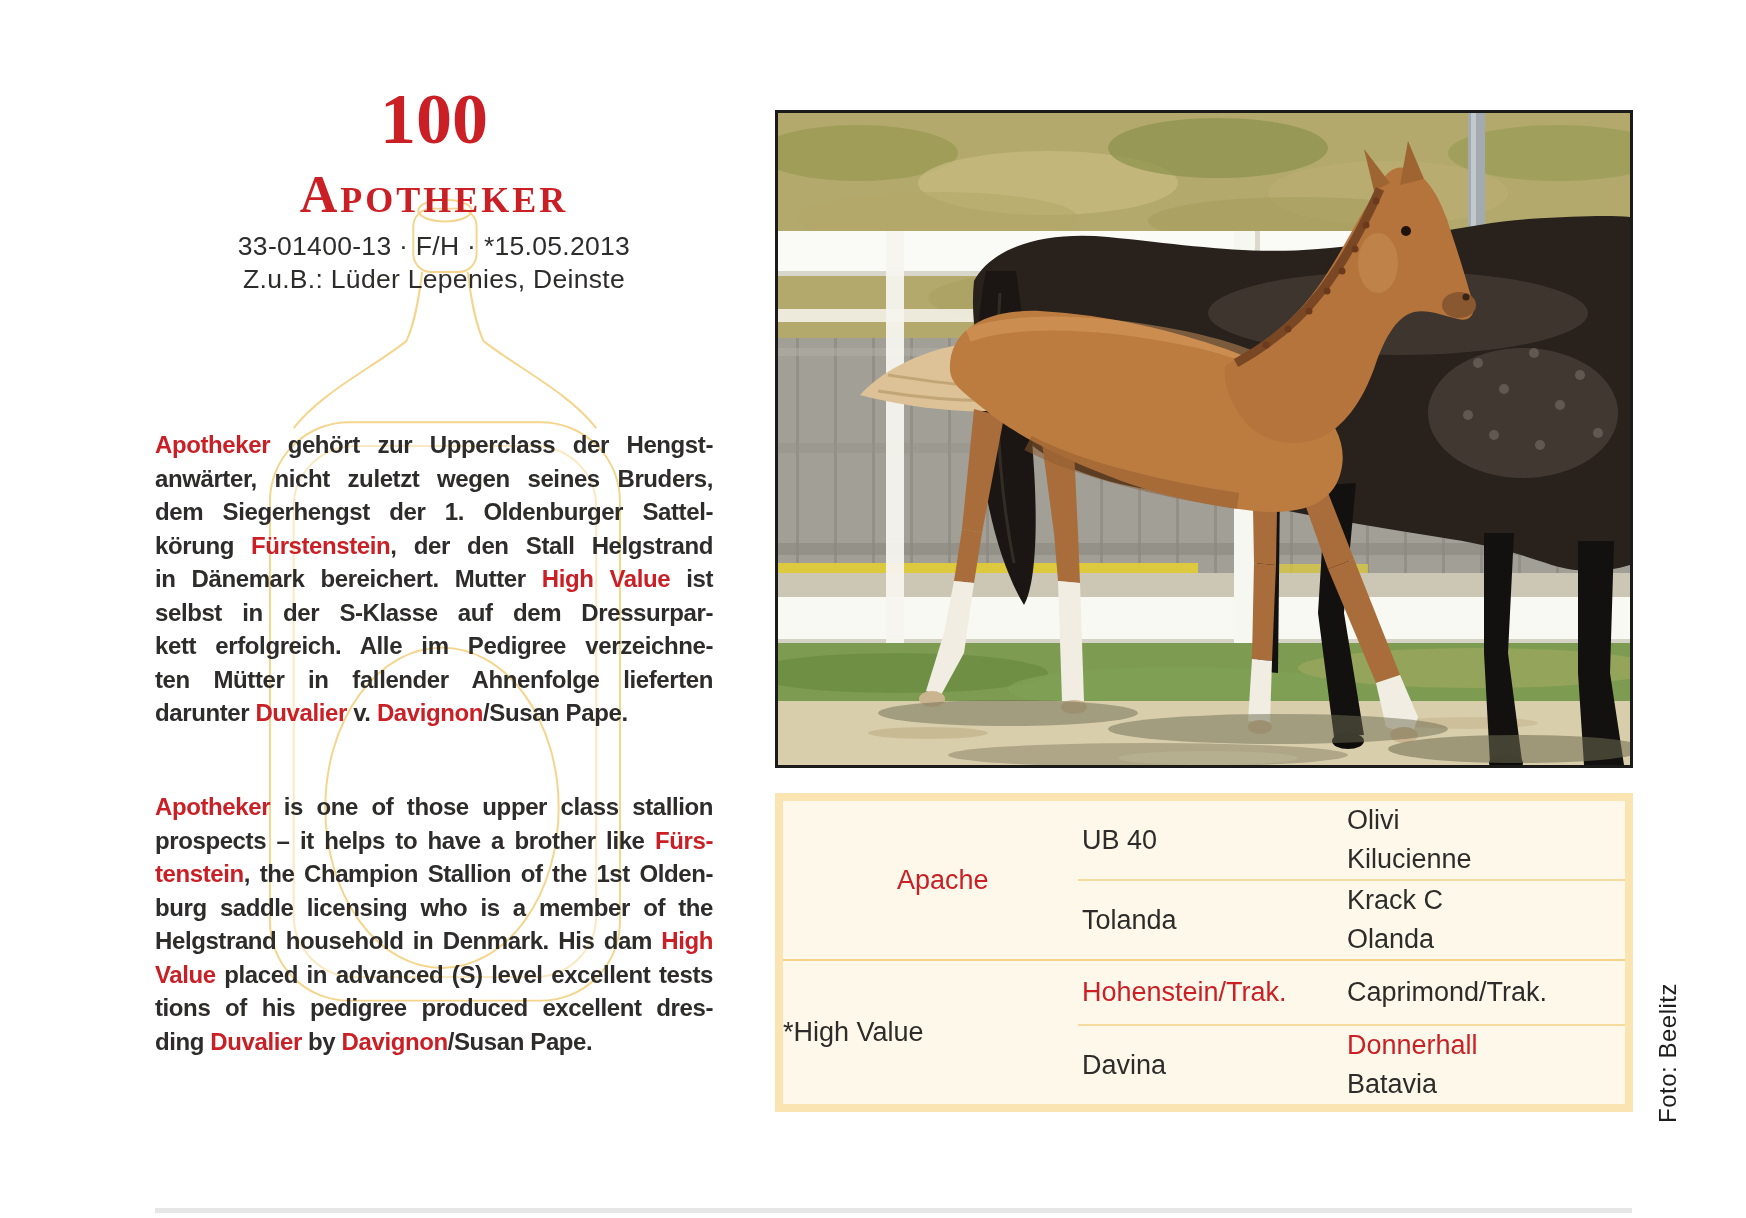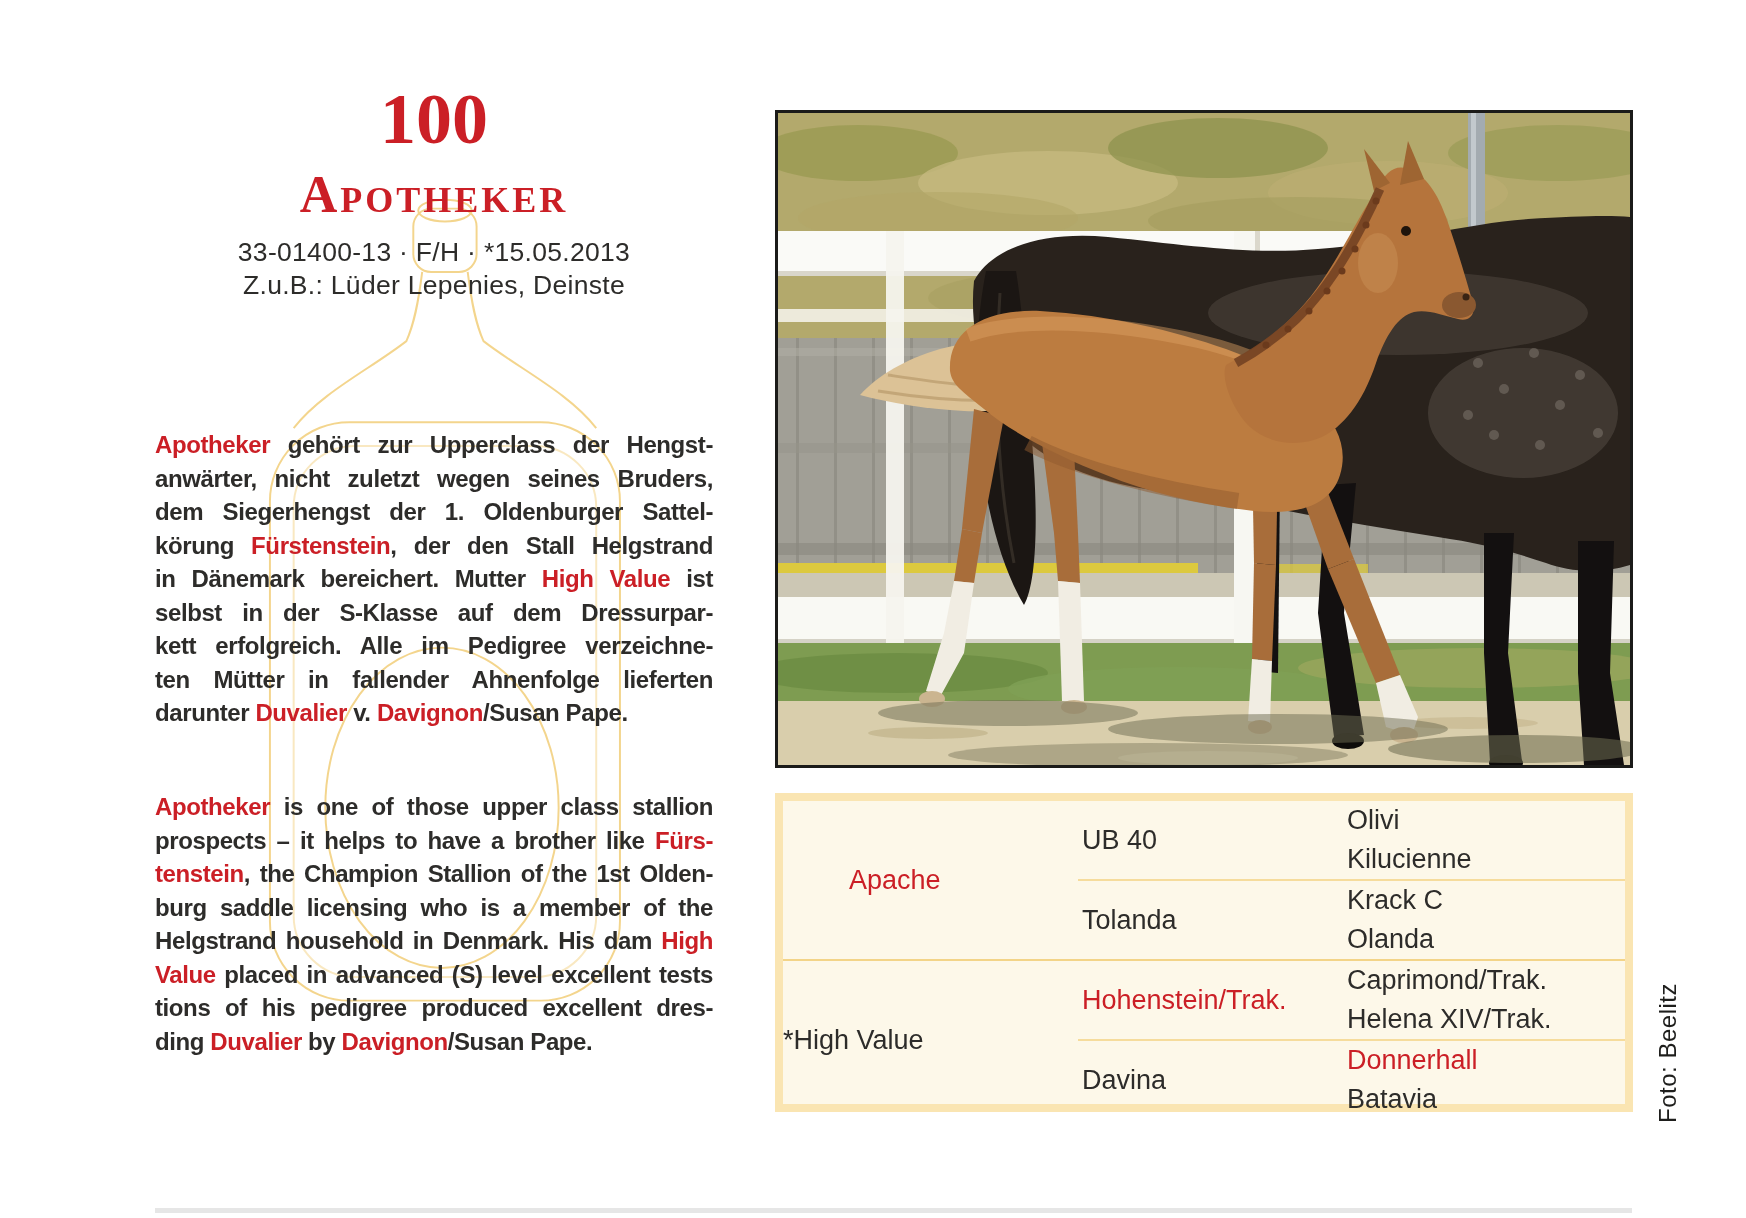--- a/index.html
+++ b/index.html
@@ -14,21 +14,21 @@
   .head{left:155px;top:82px;width:558px;text-align:center;}
   .cat-num{
     font-family:"Liberation Serif",serif;font-weight:bold;
     font-size:72px;line-height:1.05;color:var(--red,#cb1f26);
   }
   .horse-name{
     margin-top:10px;font-family:"Liberation Serif",serif;font-weight:bold;
     font-variant:small-caps;font-size:52px;line-height:1.05;
     letter-spacing:3px;color:var(--red,#cb1f26);
   }
-  .reg-lines{margin-top:14px;font-size:26.5px;line-height:33px;letter-spacing:.3px;color:var(--ink,#2d2c2a);}
+  .reg-lines{margin-top:8px;font-size:26.5px;line-height:33px;letter-spacing:.3px;color:var(--ink,#2d2c2a);}
 
   
   .watermark{left:170px;top:175px;width:540px;height:880px;pointer-events:none;}
 
   
   .para{left:155px;width:558px;font-size:24px;letter-spacing:-.4px;line-height:33.5px;}
   .para .jline{text-align:justify;text-align-last:justify;}
   .para .jline.last{text-align-last:left;}
   .red{color:var(--red,#cb1f26);}
   .p-de{top:428px;font-weight:bold;}
@@ -43,21 +43,21 @@
 
   
   .ped{
     left:775px;top:793px;width:858px;height:319px;box-sizing:border-box;
     background:var(--tbg,#fdf8e9);border:8px solid var(--tborder,#fae5b2);
     display:grid;grid-template-columns:295px 252px 1fr;
     grid-template-rows:repeat(4,1fr);
     font-size:27px;color:var(--ink,#2d2c2a);
   }
   .ped .cell{display:flex;flex-direction:column;justify-content:center;}
-  .c1a{grid-column:1;grid-row:1 / span 2;padding-left:66px;}
+  .c1a{grid-column:1;grid-row:1 / span 2;padding-left:66px;margin-left:48px;}
   .c1b{grid-column:1;grid-row:3 / span 2;}
   .c2{grid-column:2;padding-left:4px;}
   .c3{grid-column:3;padding-left:17px;line-height:39px;}
   .r1{grid-row:1;} .r2{grid-row:2;} .r3{grid-row:3;} .r4{grid-row:4;}
   .sub{border-top:2px solid var(--tline,#f6dc9c);}
   .blk{border-top:2px solid var(--tline2,#f3d488);}
 
   
   .credit{left:1650px;top:968px;height:170px;width:36px;display:flex;align-items:center;justify-content:center;}
   .credit span{
@@ -294,21 +294,20 @@
   </div>
   <div class="cell c2 r2 sub">Tolanda</div>
   <div class="cell c3 r2 sub">
     <div>Krack C</div>
     <div>Olanda</div>
   </div>
   <div class="cell c1b blk">*High Value</div>
   <div class="cell c2 r3 blk red">Hohenstein/Trak.</div>
   <div class="cell c3 r3 blk">
     <div>Caprimond/Trak.</div>
-    <div>Helena XIV/Trak.</div>
   </div>
   <div class="cell c2 r4 sub">Davina</div>
   <div class="cell c3 r4 sub">
     <div class="red">Donnerhall</div>
     <div>Batavia</div>
   </div>
 </div>
 
 <div class="abs credit">
   <span>Foto: Beelitz</span>

